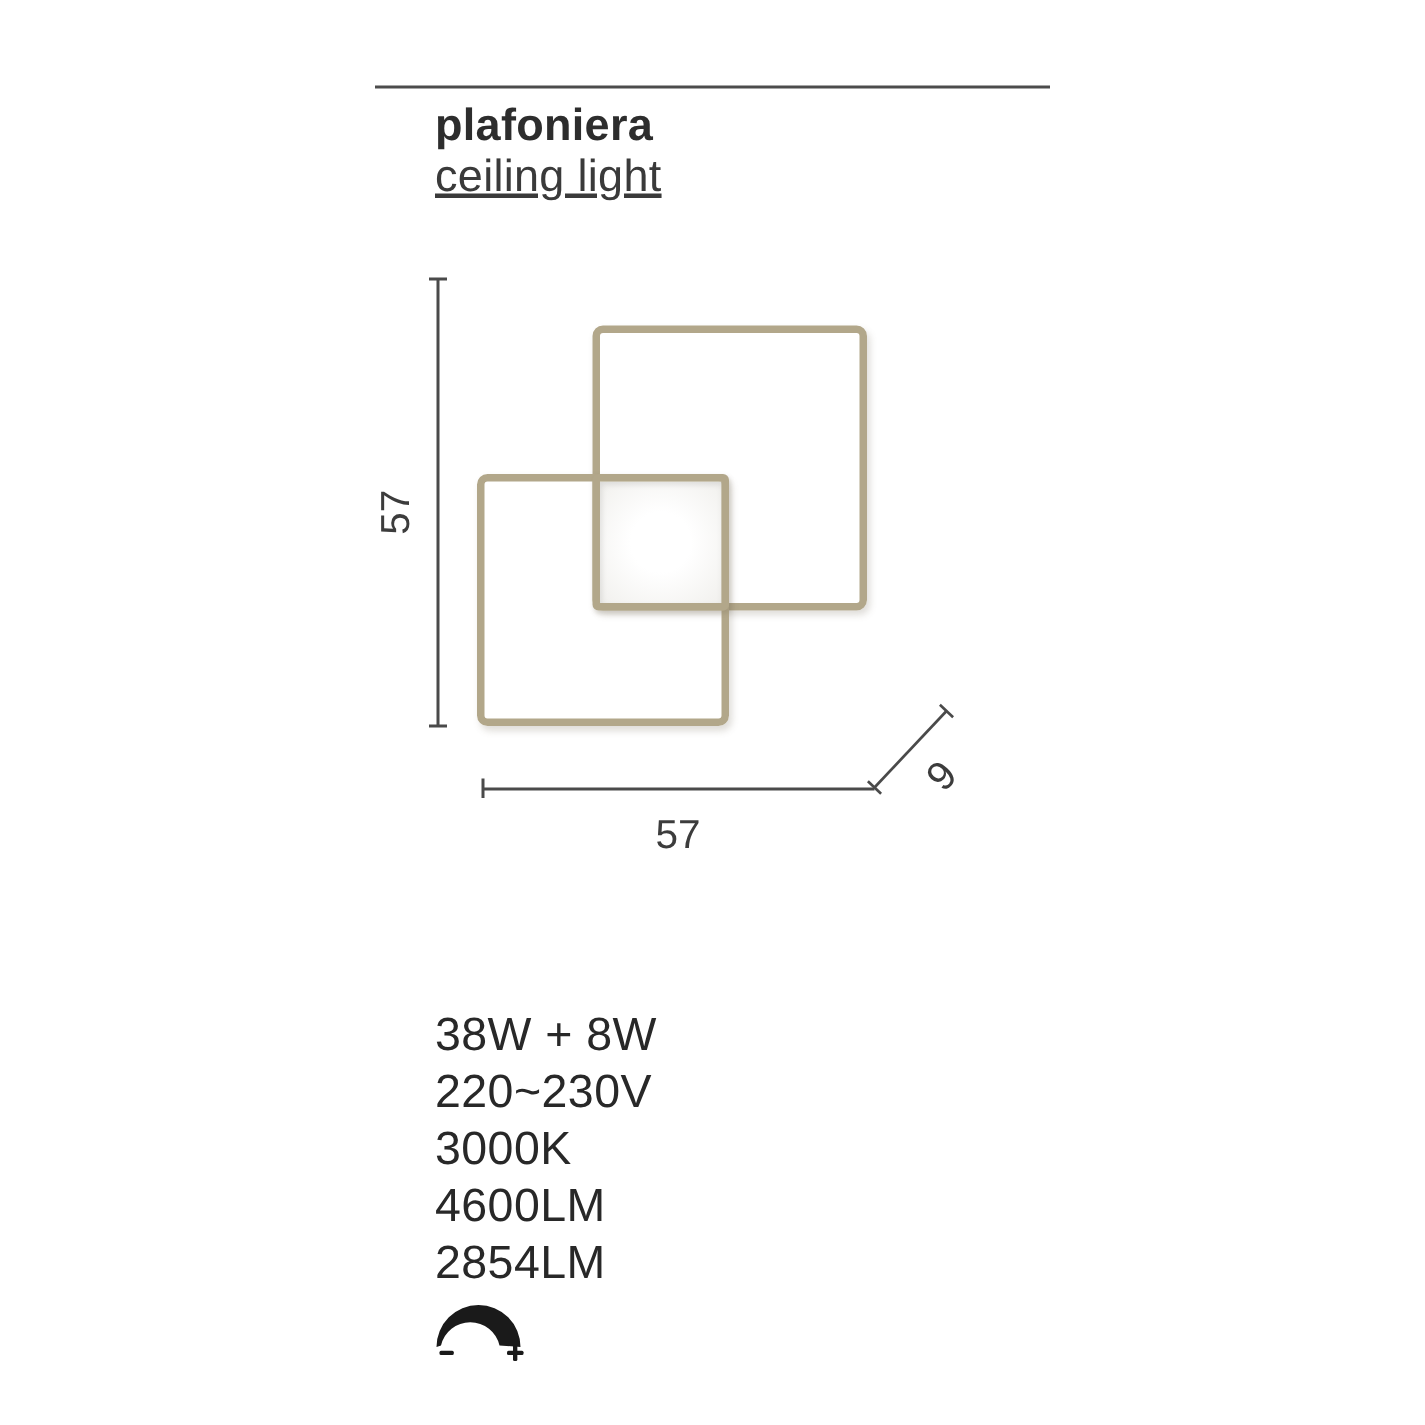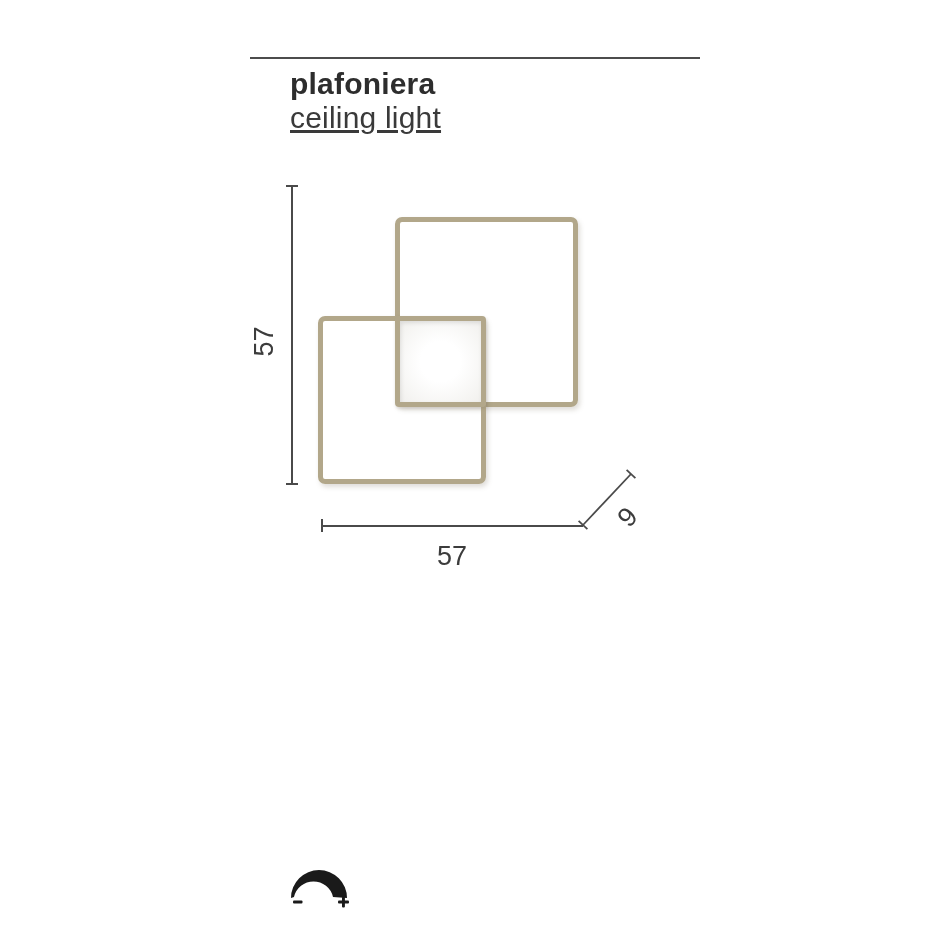--- a/index.html
+++ b/index.html
@@ -67,20 +67,27 @@
 
   <svg class="abs diag-svg" viewBox="0 0 76 80">
     <g stroke="#4a4a4a" stroke-width="1.8" fill="none">
       <line x1="13" y1="65" x2="61" y2="14"></line>
       <line x1="8.6" y1="60.9" x2="17.4" y2="69.1"></line>
       <line x1="56.6" y1="9.9" x2="65.4" y2="18.1"></line>
     </g>
   </svg>
   <div class="abs dim-label label-depth">9</div>
 
+  <div class="abs specs">
+    <div>38W + 8W</div>
+    <div>220~230V</div>
+    <div>3000K</div>
+    <div>4600LM</div>
+    <div>2854LM</div>
+  </div>
 
   <svg class="abs dimmer-svg" viewBox="0 0 64 50">
     <path d="M 3 38 A 28 28 0 0 1 59 38 L 45 37 A 20 20 0 0 0 6 37 Z" fill="#1a1a1a"></path>
     <rect x="5" y="40.5" width="9.5" height="2.9" rx="1" fill="#1a1a1a"></rect>
     <rect x="50" y="40.5" width="11" height="2.9" rx="1" fill="#1a1a1a"></rect>
     <rect x="54" y="36.4" width="2.9" height="11" rx="1" fill="#1a1a1a"></rect>
   </svg>
 
 </div>
 

